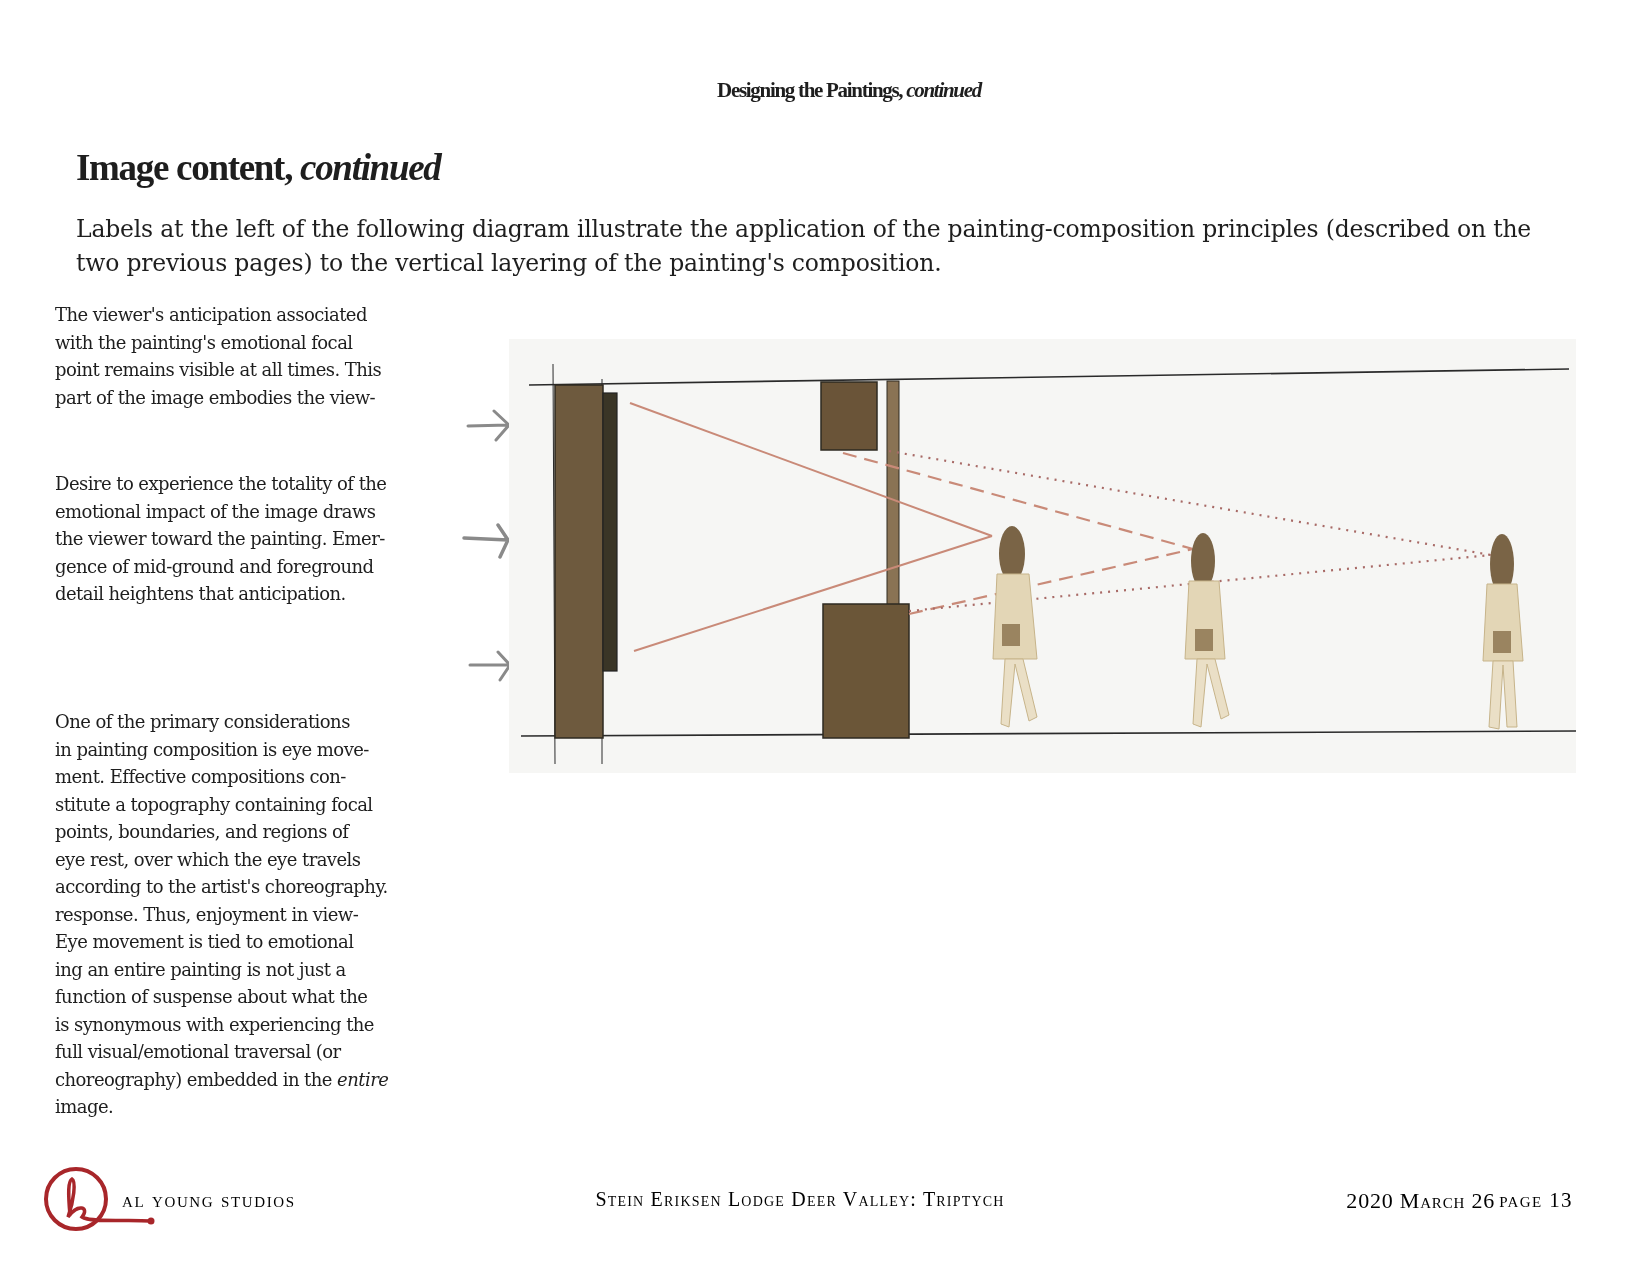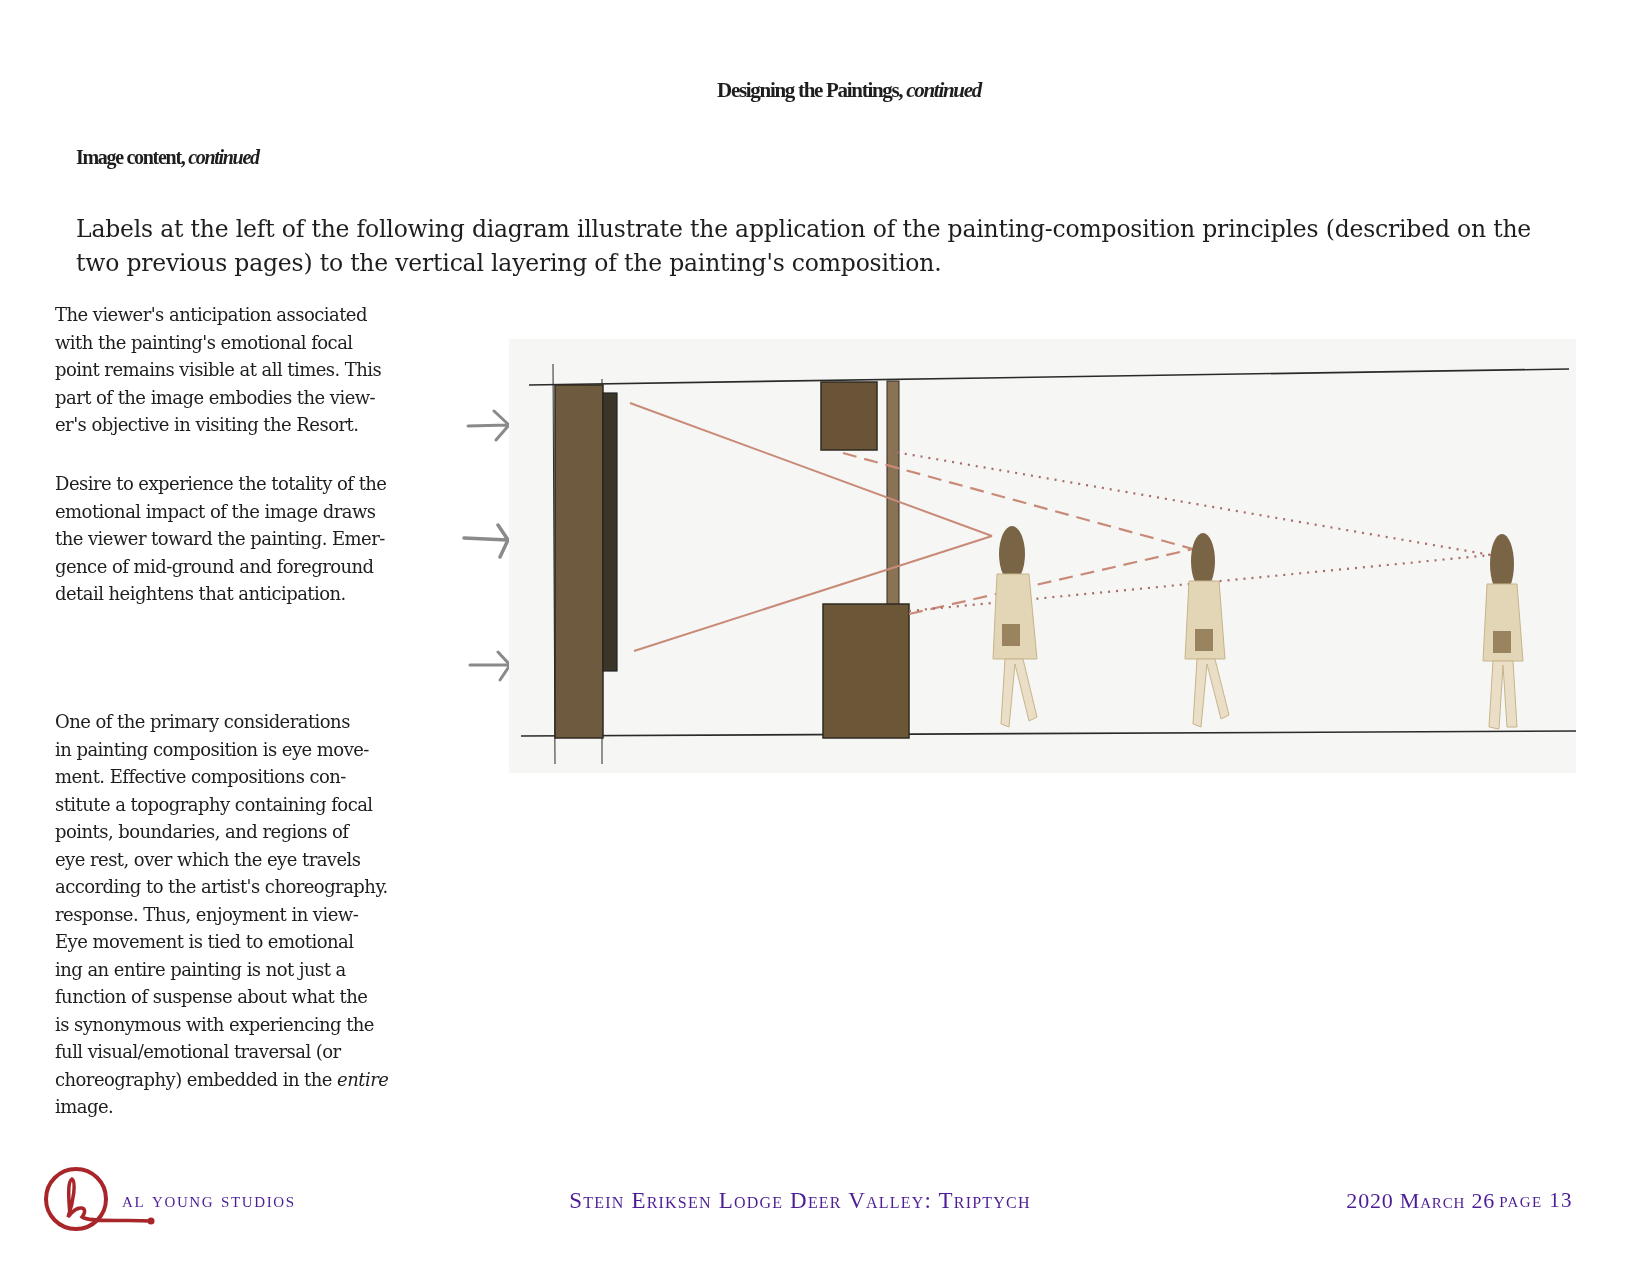--- a/index.html
+++ b/index.html
@@ -1,27 +1,27 @@
 <!DOCTYPE html>
 <html><head>
 <meta charset="utf-8">
 <style>
   html, body { margin:0; padding:0; background:#ffffff; }
   body { width:1650px; height:1275px; position:relative; overflow:hidden; font-family:"DejaVu Serif", serif; color:#1e1e1e; }
   .page-title { position:absolute; left:0; width:1650px; top:78px; text-align:center; font-family:"Liberation Serif", serif; font-weight:bold; font-size:21px; letter-spacing:-1.3px;margin-left:24px; }
   .page-title em, .section-title em { font-style:italic; }
-  .section-title { position:absolute; left:76px; top:146px; font-family:"Liberation Serif", serif; font-weight:bold; font-size:20px; letter-spacing:-1.3px; }
+  .section-title { position:absolute; left:76px; top:146px; font-family:"Liberation Serif", serif; font-weight:bold; font-size:37px; letter-spacing:-1.3px; }
   .intro { position:absolute; left:76px; top:212px; width:1500px; font-family:"DejaVu Serif", serif; font-size:23.5px; line-height:34px; letter-spacing:-0.2px; }
   .label-block { position:absolute; right:1205px; width:390px; font-family:"DejaVu Serif", serif; font-size:18px; line-height:27.5px; letter-spacing:-0.55px; }
   .label-block i { font-style:italic; }
   .arrow { position:absolute; }
   .diagram { position:absolute; left:509px; top:339px; width:1067px; height:434px; background:#f6f6f4; }
-  .footer { position:absolute; top:1188px; font-family:"Liberation Serif", serif; font-variant:small-caps; color:#4c1d95; }
+  .footer { position:absolute; top:1188px; font-family:"Liberation Serif", serif; font-variant:small-caps; color:#000000; }
   .footer-studio { left:122px; font-size:21px; letter-spacing:1.6px; text-transform:lowercase; }
-  .footer-project { left:0; width:1600px; text-align:center; font-size:23px; letter-spacing:1.2px; }
+  .footer-project { left:0; width:1600px; text-align:center; font-size:20px; letter-spacing:1.2px; }
   .footer-date { right:155px; font-size:22px; letter-spacing:0.8px; }
   .footer-page { right:77px; font-size:21px; letter-spacing:1.4px; text-transform:lowercase; }
   .logo { position:absolute; left:38px; top:1163px; }
 </style>
 </head>
 <body>
 
 <div class="page-title">
   <span>Designing the Paintings,</span>
   <em>continued</em>
@@ -32,21 +32,20 @@
   <em>continued</em>
 </div>
 
 <p class="intro" style="margin:0;">Labels at the left of the following diagram illustrate the application of the painting-composition principles (described on the two previous pages) to the vertical layering of the painting's composition.</p>
 
 <div class="label-block" style="top:301px;">
   <div>The viewer's anticipation associated</div>
   <div>with the painting's emotional focal</div>
   <div>point remains visible at all times.  This</div>
   <div>part of the image embodies the view-</div>
-  <div>er's objective in visiting the Resort.</div>
 </div>
 
 <div class="label-block" style="top:470px;">
   <div>Desire to experience the totality of the</div>
   <div>emotional impact of the image draws</div>
   <div>the viewer toward the painting.  Emer-</div>
   <div>gence of mid-ground and foreground</div>
   <div>detail heightens that anticipation.</div>
 </div>
 

